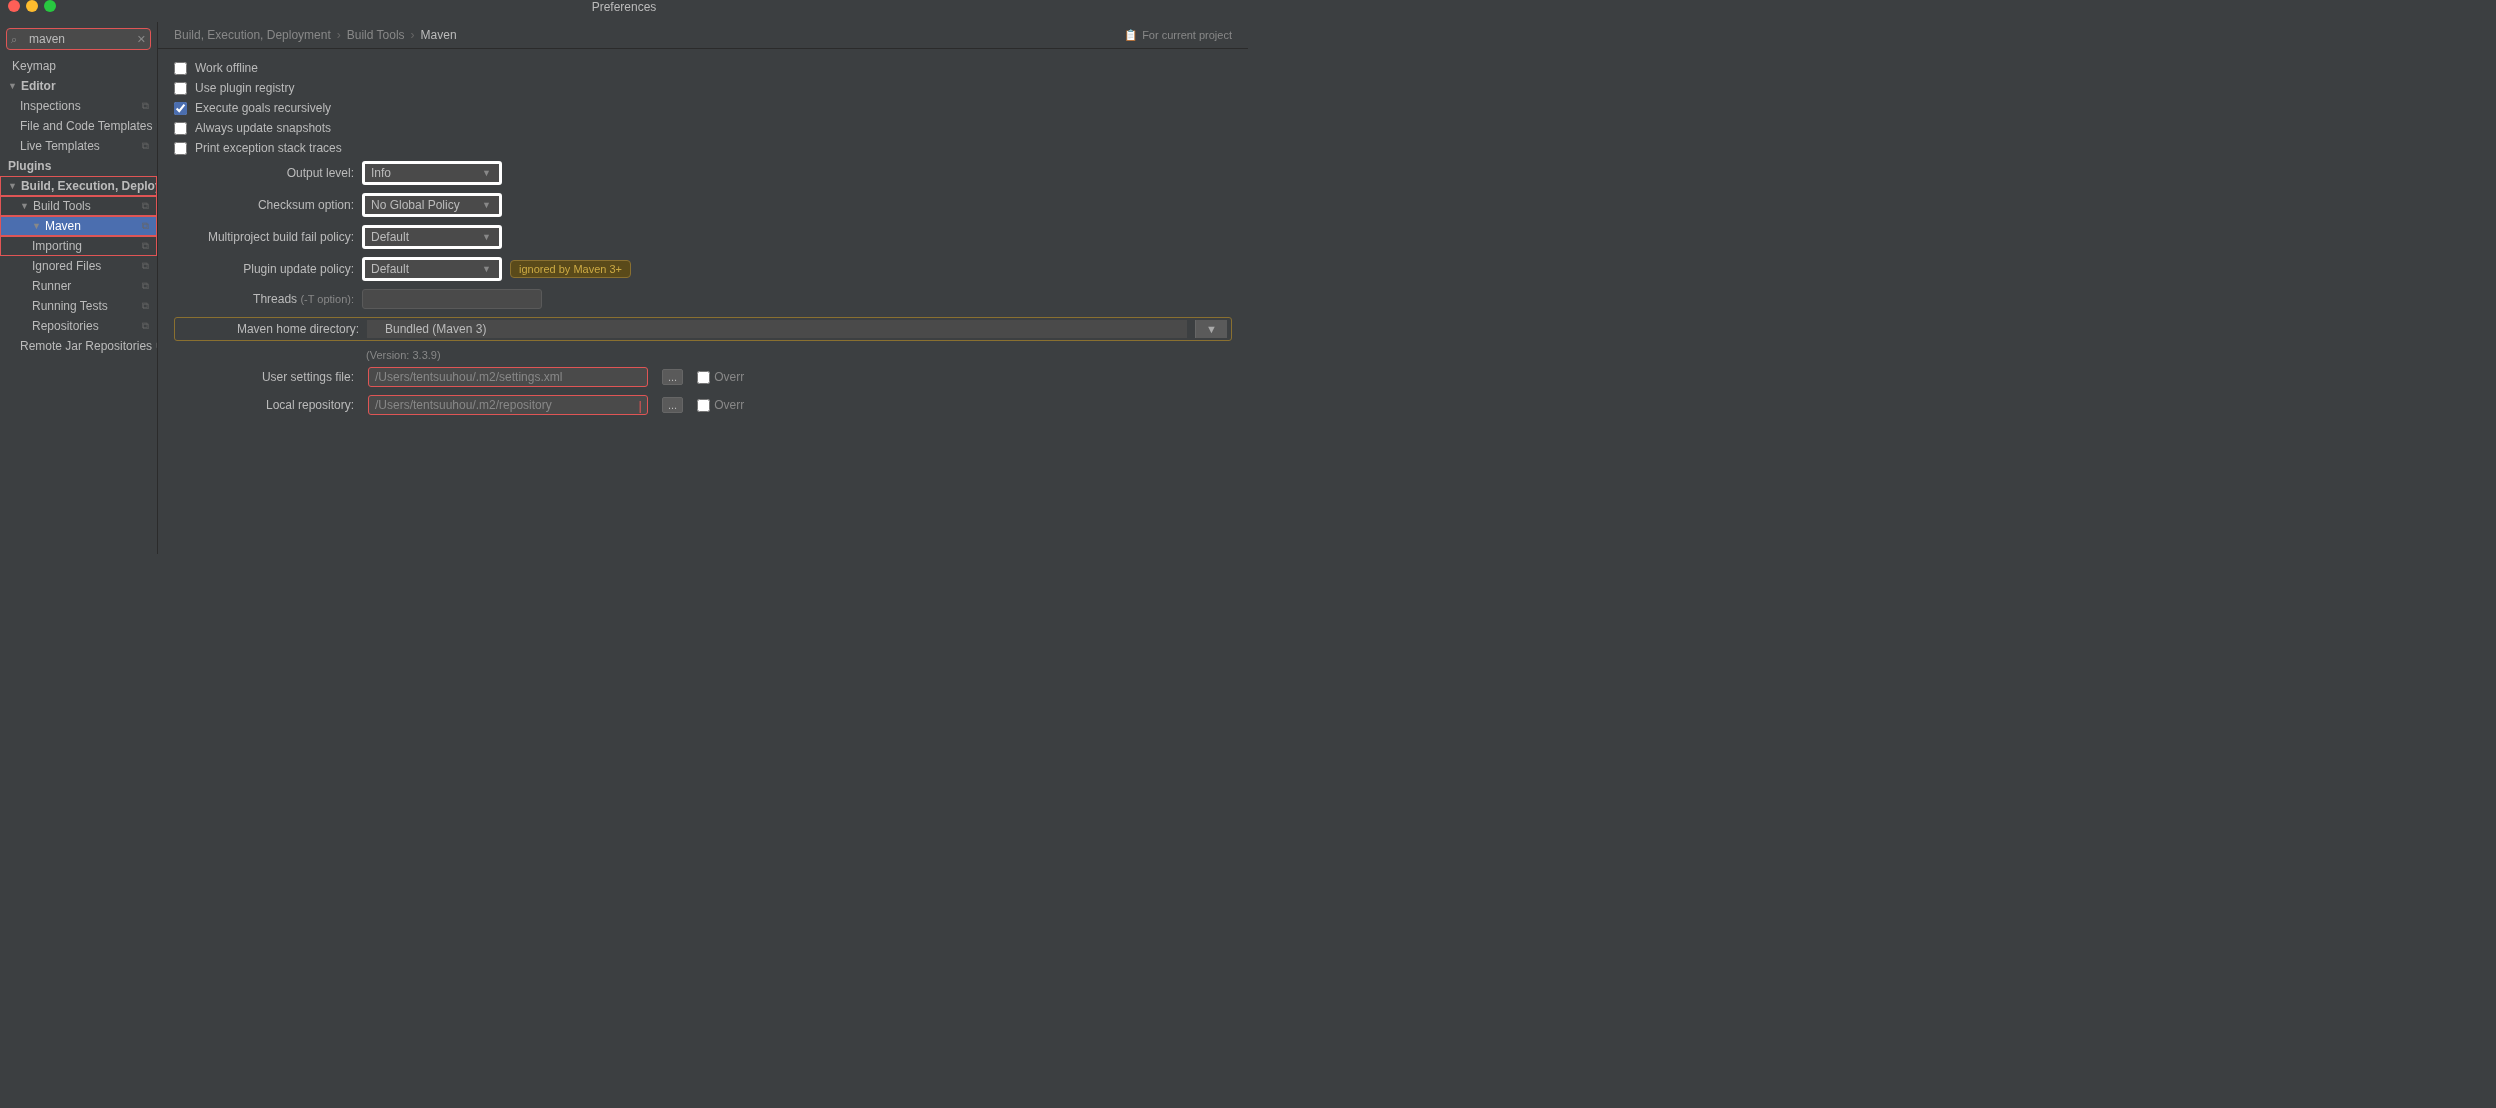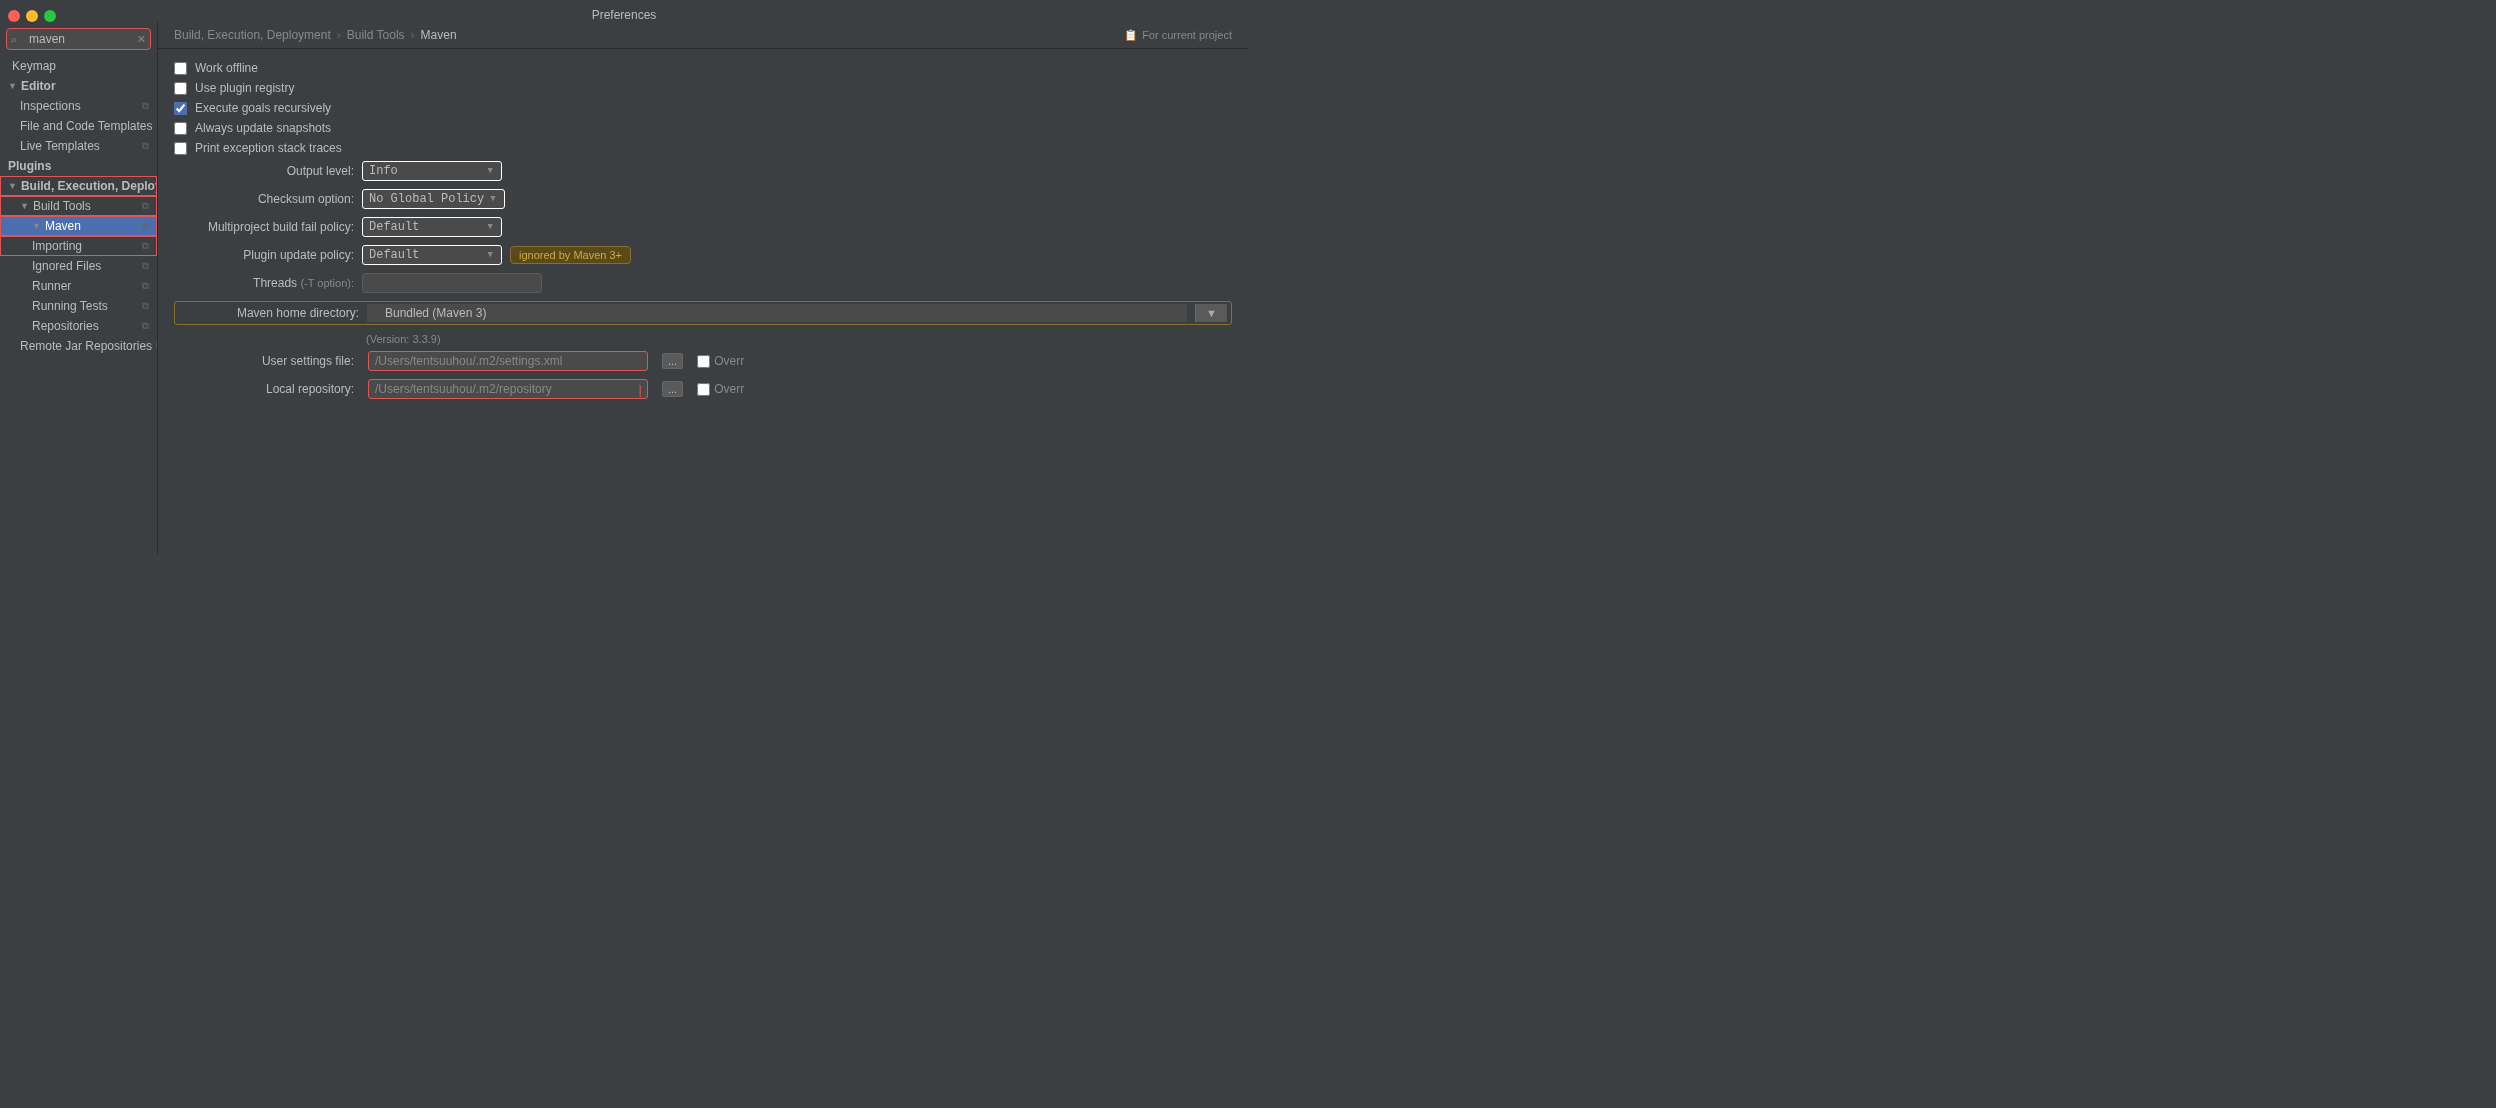--- a/index.html
+++ b/index.html
@@ -15,21 +15,21 @@
     .window {
       display: flex;
       flex-direction: column;
       width: 100%;
       height: 100%;
     }
     .titlebar {
       background: #3c3f41;
       height: 22px;
       display: flex;
-      align-items: flex-end;
+      align-items: flex-start;
       justify-content: center;
       position: relative;
       flex-shrink: 0;
     }
     .titlebar-title {
       font-size: 12px;
       color: #bbbbbb;
     }
     .traffic-lights {
       position: absolute;
@@ -183,31 +183,30 @@
       gap: 8px;
     }
     .form-label {
       font-size: 12px;
       color: #bbbbbb;
       min-width: 180px;
       text-align: right;
     }
     .dropdown {
       background: #4a4a4a;
-      border: 1px solid #ffffff;
+      border: 3px solid #ffffff;
       border-radius: 3px;
       color: #bbbbbb;
       padding: 2px 8px 2px 6px;
       font-size: 12px;
       min-width: 140px;
       display: flex;
       align-items: center;
       justify-content: space-between;
       cursor: pointer;
-      font-family: Liberation Mono, monospace;
     }
     .dropdown-arrow {
       color: #888;
       font-size: 9px;
       margin-left: 6px;
     }
     .ignored-badge {
       background: #5a4a1a;
       border: 1px solid #8a7030;
       border-radius: 4px;

